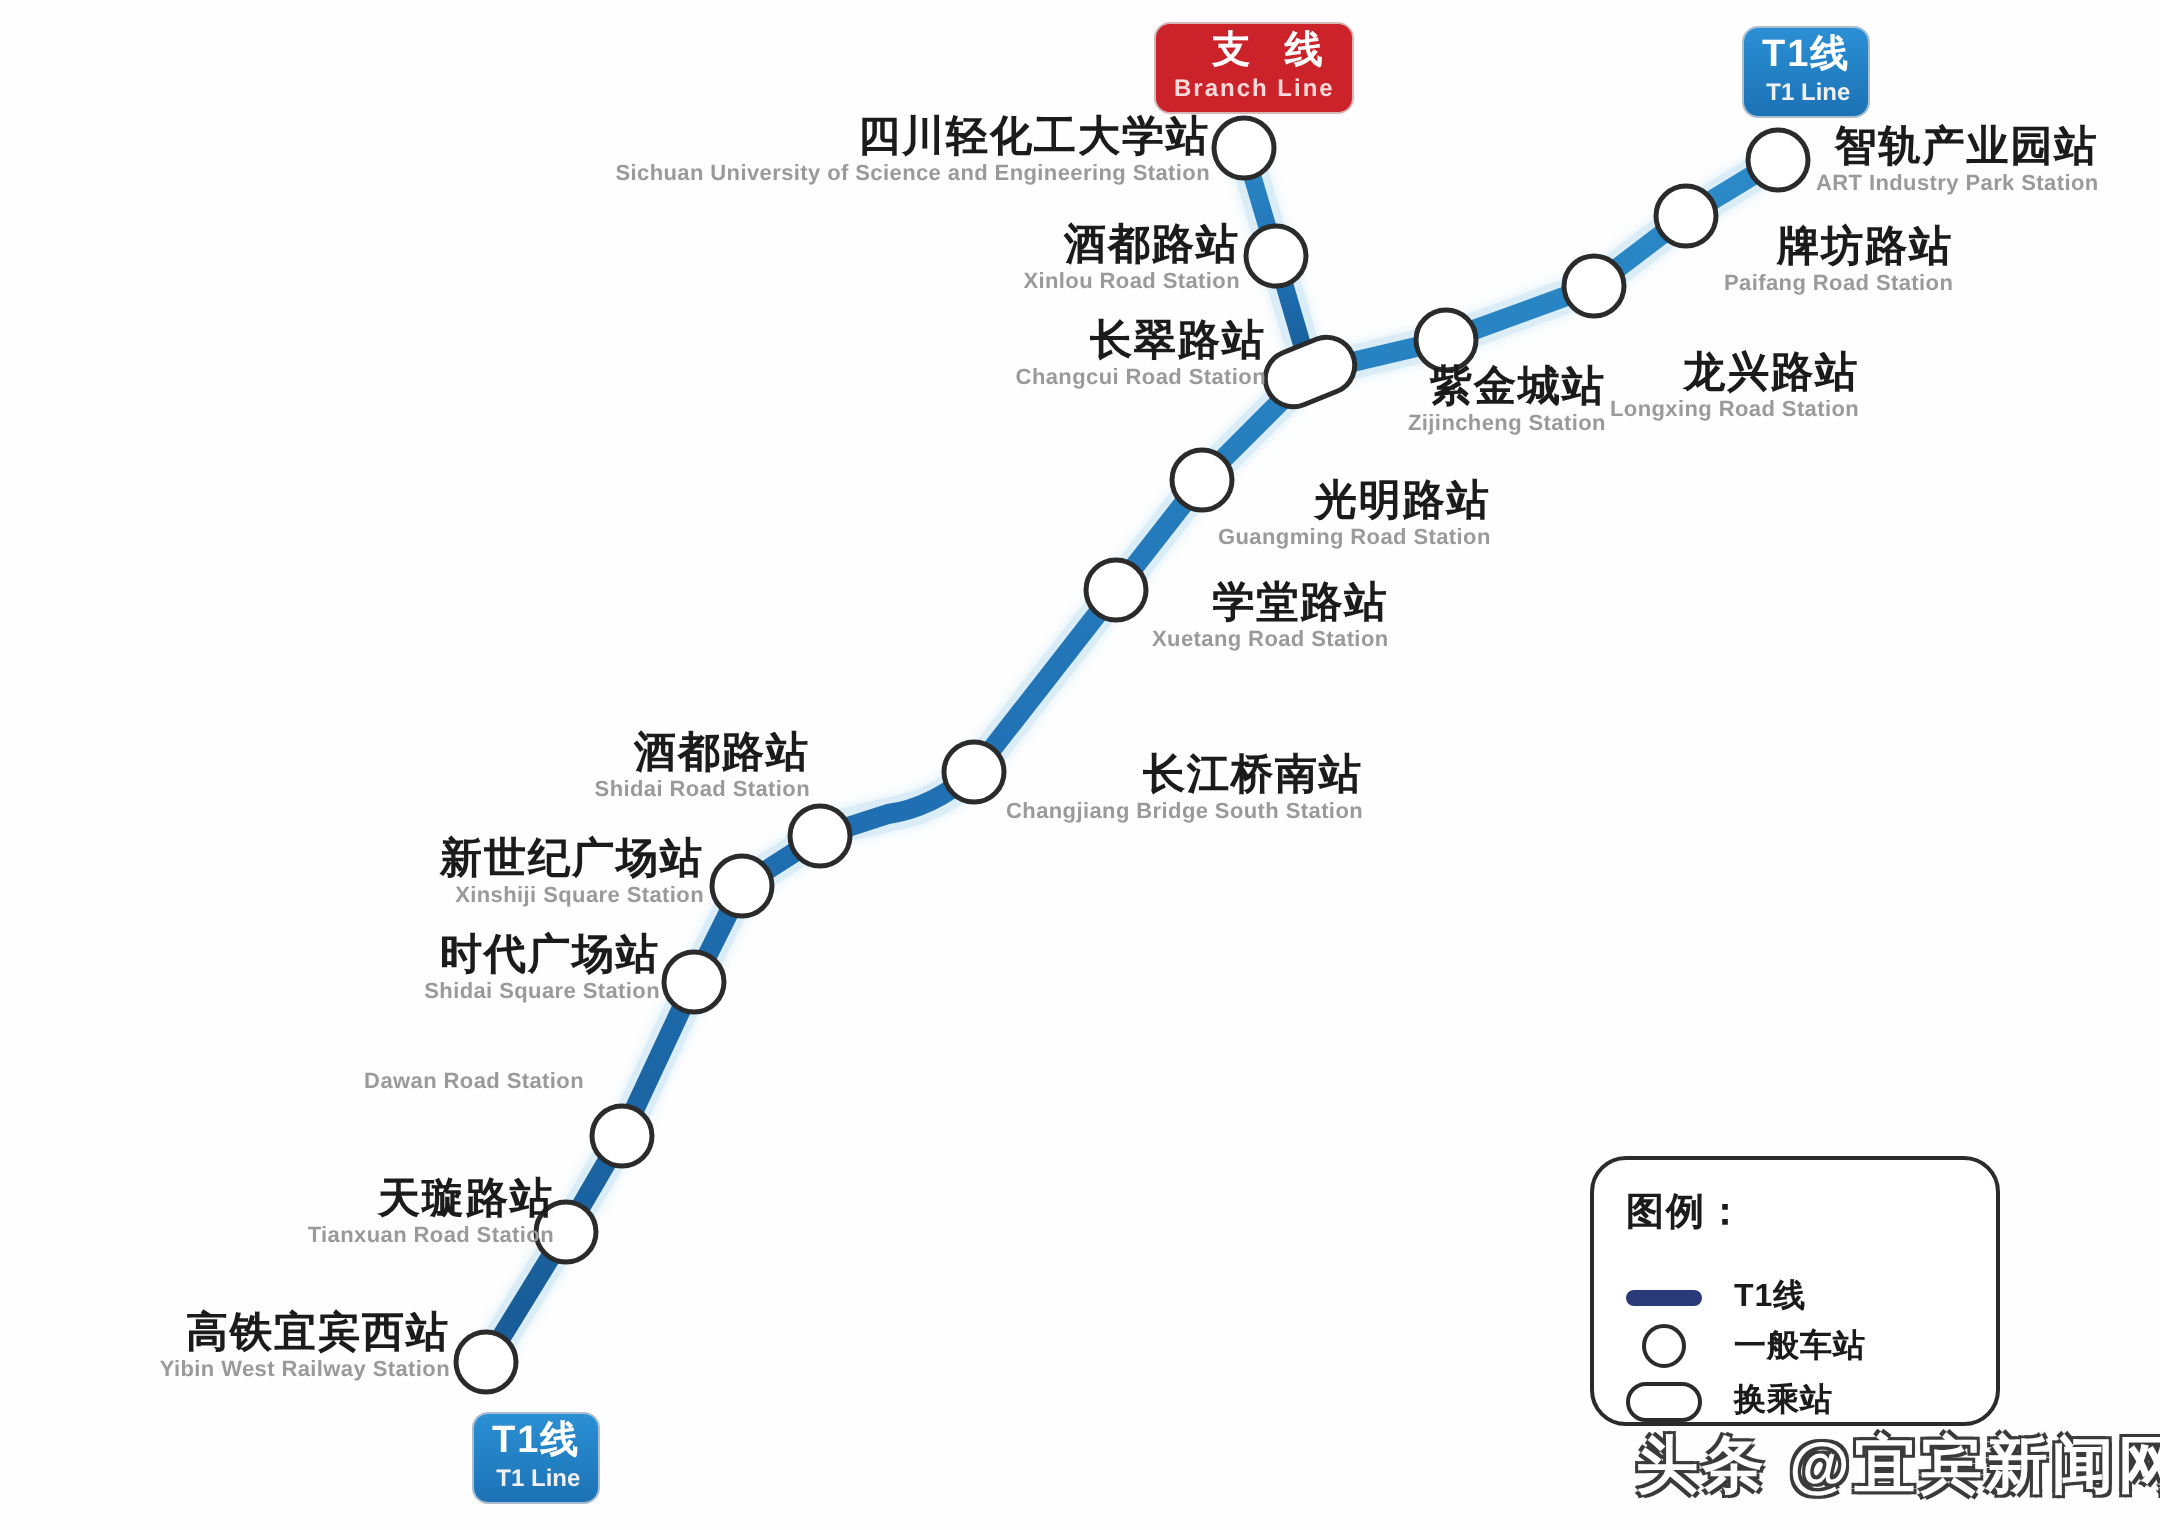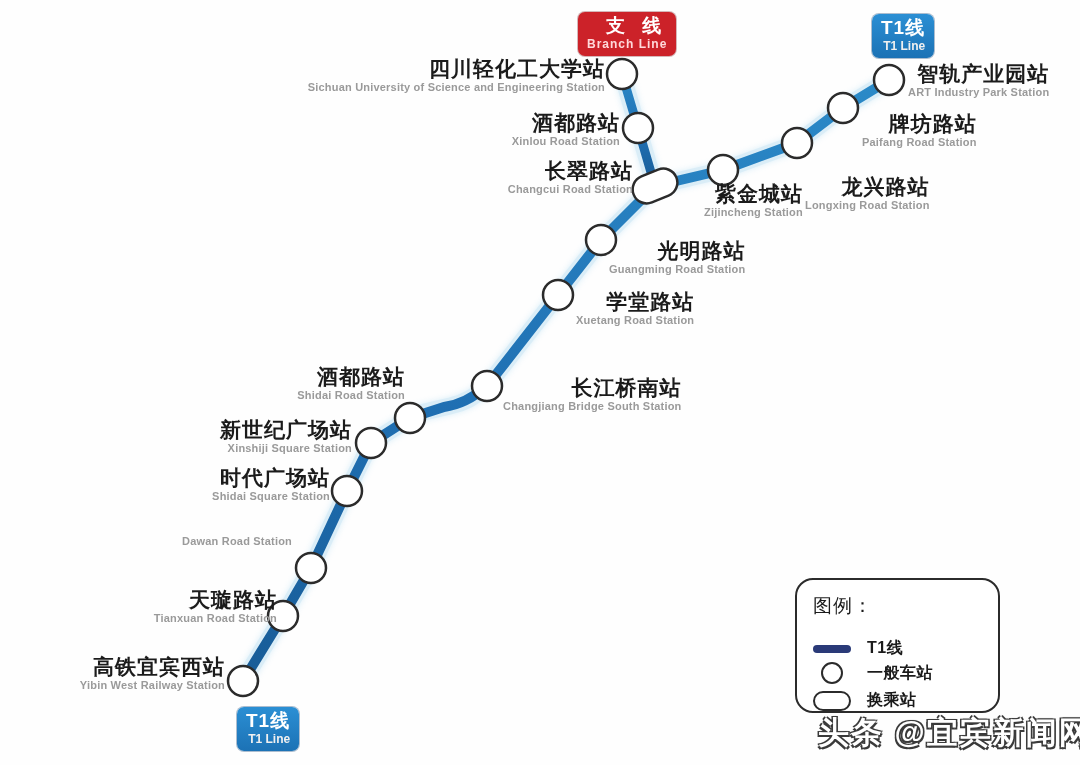--- a/index.html
+++ b/index.html
@@ -96,21 +96,21 @@
     border: 2px solid #2b2b2b;
     border-radius: 18px;
     background: #ffffff;
     box-sizing: border-box;
   }
   #legend .legend-title {
     position: absolute;
     left: 16px;
     top: 13px;
     font-size: 19px;
-    font-weight: normal;
+    font-weight: bold;
     color: #1b1b1b;
     letter-spacing: 1px;
   }
   .legend-row {
     position: absolute;
     left: 16px;
     display: flex;
     align-items: center;
     gap: 14px;
   }

